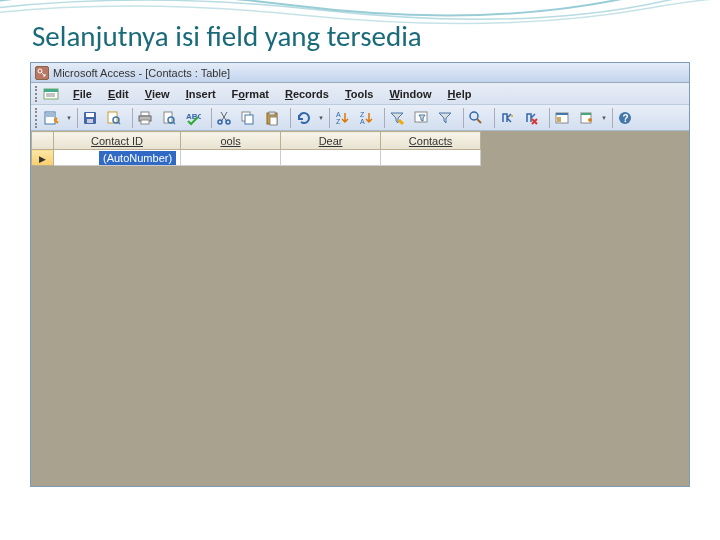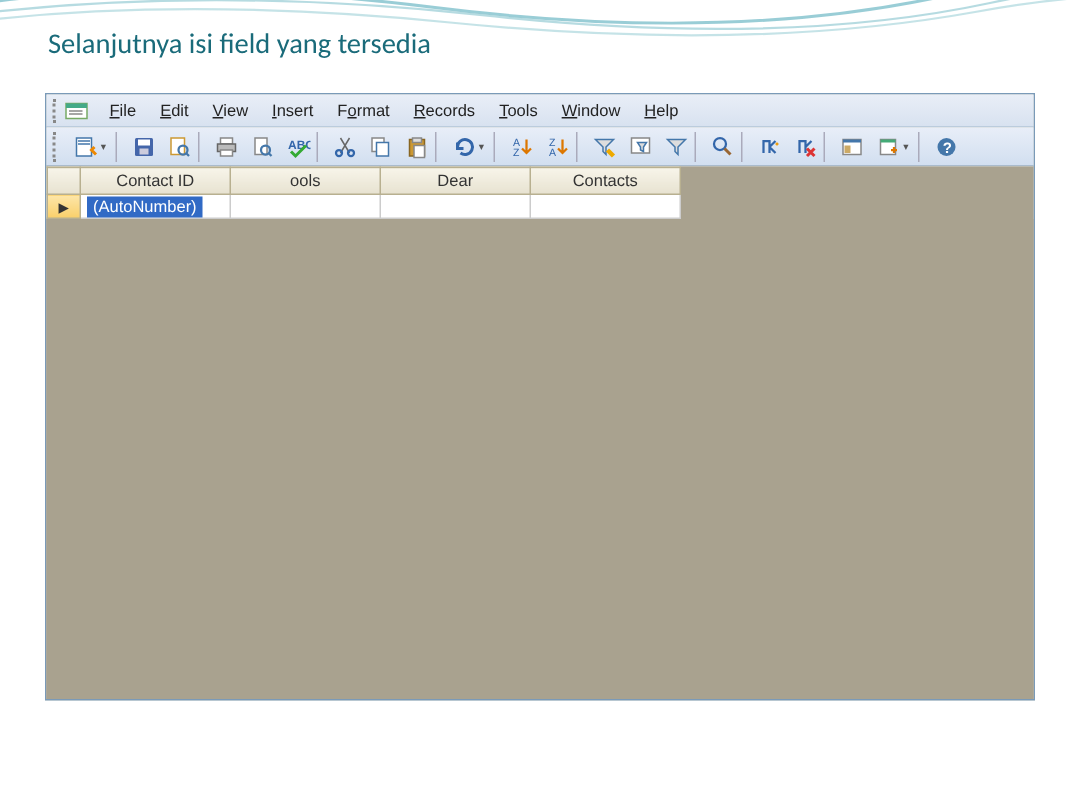--- a/index.html
+++ b/index.html
@@ -2,66 +2,75 @@
 <html><head>
 <meta charset="utf-8">
 <style>
 * { box-sizing: border-box; margin: 0; padding: 0; }
 body { width: 720px; height: 540px; font-family: Tahoma, sans-serif; background: #fff; position: relative; overflow: hidden; }
 
 .slide-bg { position: absolute; inset: 0; background: #fff; }
 .header-deco { position: absolute; top: -40px; left: -60px; width: 900px; height: 90px; }
 .header-deco svg { width: 100%; height: 100%; }
 
-.slide-title { position: absolute; top: 18px; left: 32px; font-size: 19px; font-family: Calibri, sans-serif; color: #1a6b7a; font-weight: 400; }
+.slide-title { position: absolute; top: 18px; left: 32px; font-size: 29px; font-family: Calibri, sans-serif; color: #1a6b7a; font-weight: 400; }
 
 .app-window { position: absolute; top: 62px; left: 30px; width: 660px; border: 1px solid #7a9ab8; background: #efe9d7; font-size: 11px; }
 
 .titlebar { background: linear-gradient(#e4ecf7, #c3d5ee); height: 20px; display: flex; align-items: center; padding: 0 4px; border-bottom: 1px solid #9ab; }
 .titlebar .key-icon { width: 14px; height: 14px; background: #b76; border: 1px solid #864; margin-right: 4px; border-radius: 2px; display: flex; align-items: center; justify-content: center; font-size: 8px; }
 .titlebar .title-text { font-size: 11px; color: #333; }
 
-.menubar { background: linear-gradient(#e9eef7, #d8e2f0); height: 22px; display: flex; align-items: center; padding: 0 4px; gap: 0; border-bottom: 1px solid #bcd; }
+.menubar { background: linear-gradient(#e9eef7, #d8e2f0); height: 22px; display: flex; align-items: center; padding: 0 4px; gap: 0; border-bottom: 1px solid #bcd; font-weight: bold; }
 .menubar .handle { width: 4px; height: 16px; border-left: 2px dotted #888; margin-right: 4px; }
 .menubar .menu-icon { width: 16px; height: 14px; margin-right: 6px; display: flex; align-items: center; justify-content: center; }
 .menu-item { padding: 2px 8px; font-size: 11px; color: #222; cursor: default; }
 .menu-item u { text-decoration: underline; }
 
 .toolbar { background: linear-gradient(#e8eef8, #d2dff0); height: 26px; display: flex; align-items: center; padding: 0 4px; gap: 2px; border-bottom: 1px solid #abc; }
 .toolbar .handle { width: 4px; height: 20px; border-left: 2px dotted #888; margin-right: 2px; }
-.tb-btn { width: 22px; height: 22px; display: flex; align-items: center; justify-content: flex-end; border-radius: 2px; cursor: default; }
+.tb-btn { width: 22px; height: 22px; display: flex; align-items: center; justify-content: flex-start; border-radius: 2px; cursor: default; }
 .tb-sep { width: 1px; height: 20px; background: #aab; margin: 0 2px; }
 .tb-drop { width: 8px; display: flex; align-items: center; justify-content: center; font-size: 7px; color: #555; margin-left: -2px; }
 
 .datasheet-wrap { background: #a9a28f; padding: 0; }
 .datasheet { background: #fff; border-collapse: collapse; }
-.datasheet th { background: linear-gradient(#f7f4e9, #e7e2d0); border: 1px solid #b8b090; font-size: 11px; font-weight: 400; padding: 2px 6px; height: 18px; color: #333; }
+.datasheet th { background: linear-gradient(#f7f4e9, #e7e2d0); border: 1px solid #b8b090; font-size: 11px; font-weight: 400; padding: 2px 6px; height: 18px; color: #333; text-decoration: underline; }
 .datasheet td { border: 1px solid #ccc; font-size: 11px; padding: 1px 4px; height: 16px; background: #fff; }
 .row-header { background: linear-gradient(#f7f4e9, #e7e2d0) !important; border: 1px solid #b8b090 !important; width: 22px; text-align: center; }
 .row-header.sel { background: linear-gradient(#fde6a8, #f9cf6a) !important; }
 .col-th { width: 100px; }
-.autonum { background: #316ac5 !important; color: #fff; padding: 1px 4px; }
+.autonum { background: #316ac5 !important; color: #fff; padding: 1px 4px; margin-left: 41px; }
 .grey-area { background: #a9a28f; height: 320px; }
 </style>
 </head>
 <body>
 
 <div class="slide-bg">
   <div class="header-deco">
     <svg viewBox="0 0 900 90">
       <path d="M 0 50 Q 150 20 350 45 T 700 35 T 900 50" stroke="#6eb8c4" stroke-width="2" fill="none" opacity="0.7"></path>
       <path d="M 0 55 Q 180 28 380 50 T 720 42 T 900 55" stroke="#6eb8c4" stroke-width="1.5" fill="none" opacity="0.5"></path>
       <path d="M 0 60 Q 160 35 360 55 T 710 48 T 900 60" stroke="#6eb8c4" stroke-width="1.5" fill="none" opacity="0.4"></path>
     </svg>
   </div>
 
   <div class="slide-title">Selanjutnya isi field yang tersedia</div>
 
   <div class="app-window">
 
+    <div class="titlebar">
+      <span class="key-icon">
+        <svg width="10" height="10" viewBox="0 0 10 10">
+            <circle cx="3" cy="3" r="2" fill="none" stroke="#fff" stroke-width="1"></circle>
+            <path d="M4.5 4.5 L8 8 L8 6 M7 7 L7 9" stroke="#fff" stroke-width="1" fill="none"></path>
+          </svg>
+      </span>
+      <span class="title-text">Microsoft Access - [Contacts : Table]</span>
+    </div>
 
     <div class="menubar">
       <span class="handle"></span>
       <span class="menu-icon">
         <svg width="16" height="12" viewBox="0 0 16 12">
             <rect x="1" y="1" width="14" height="10" fill="#fff" stroke="#7a6" stroke-width="1"></rect>
             <rect x="1" y="1" width="14" height="3" fill="#4a8"></rect>
             <line x1="3" y1="6" x2="12" y2="6" stroke="#888"></line>
             <line x1="3" y1="8" x2="12" y2="8" stroke="#888"></line>
           </svg>

